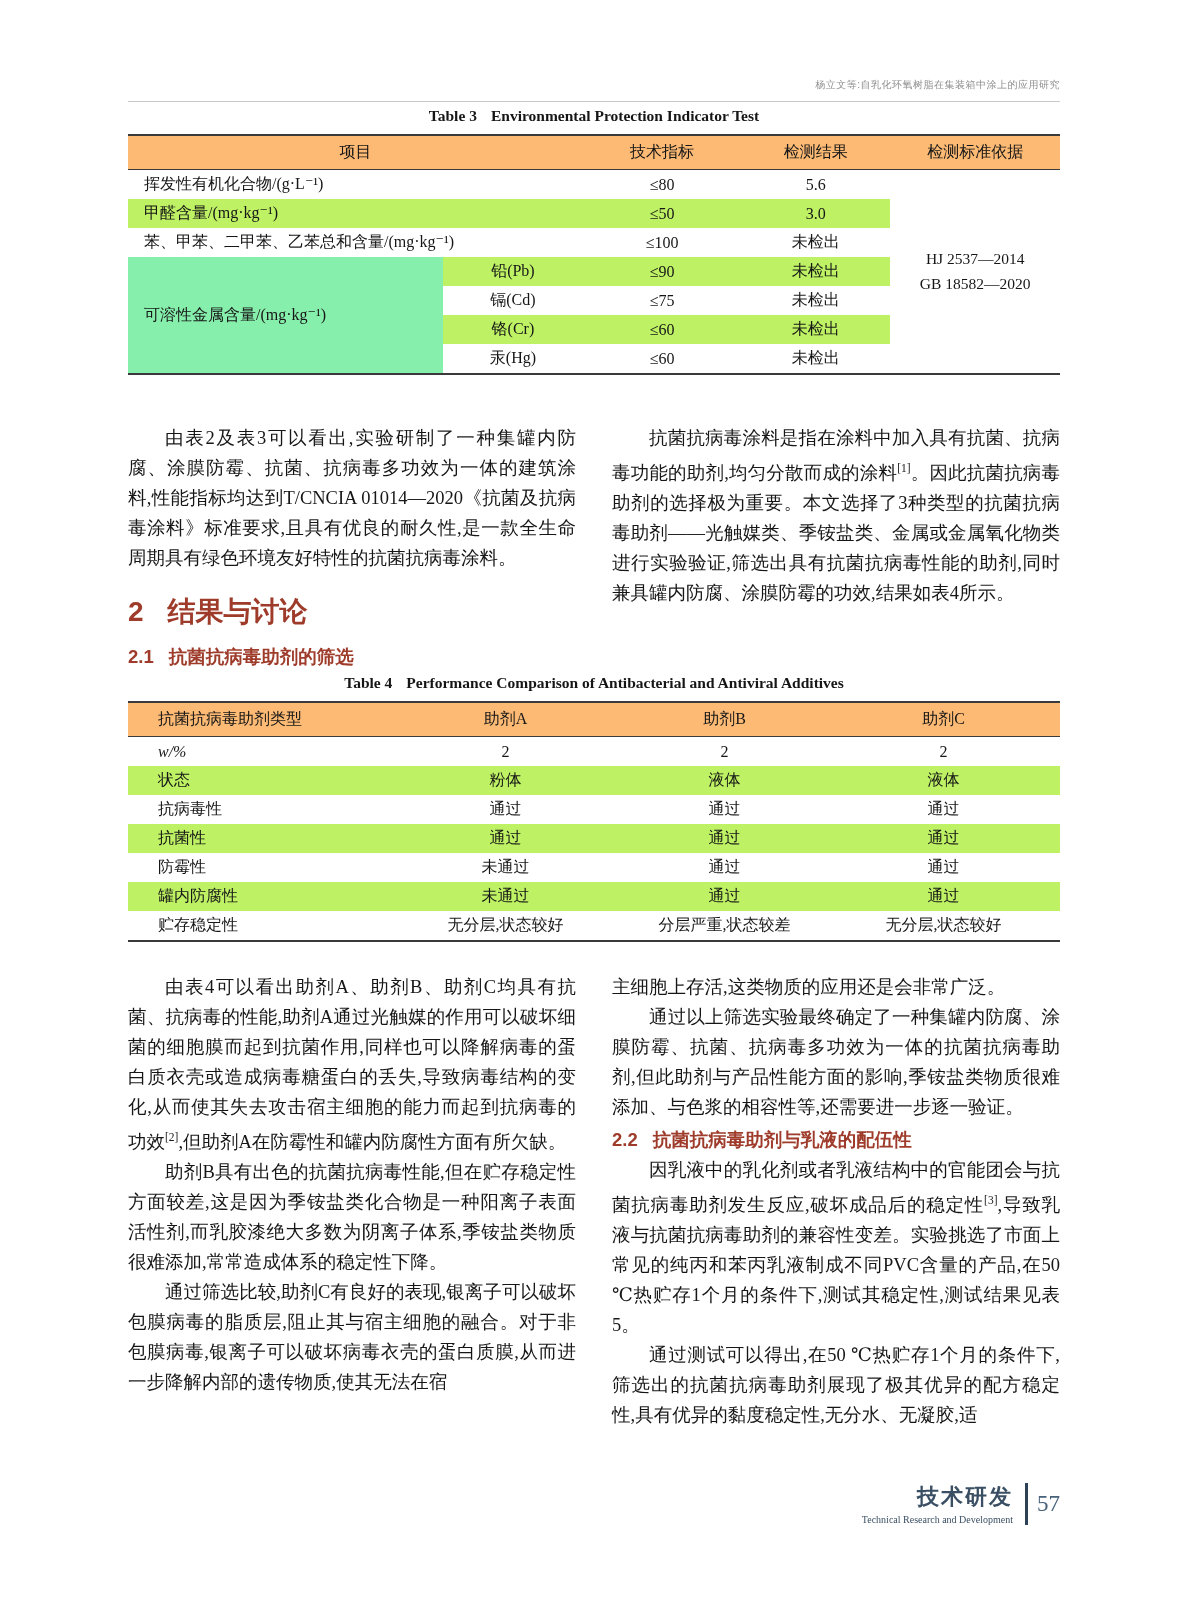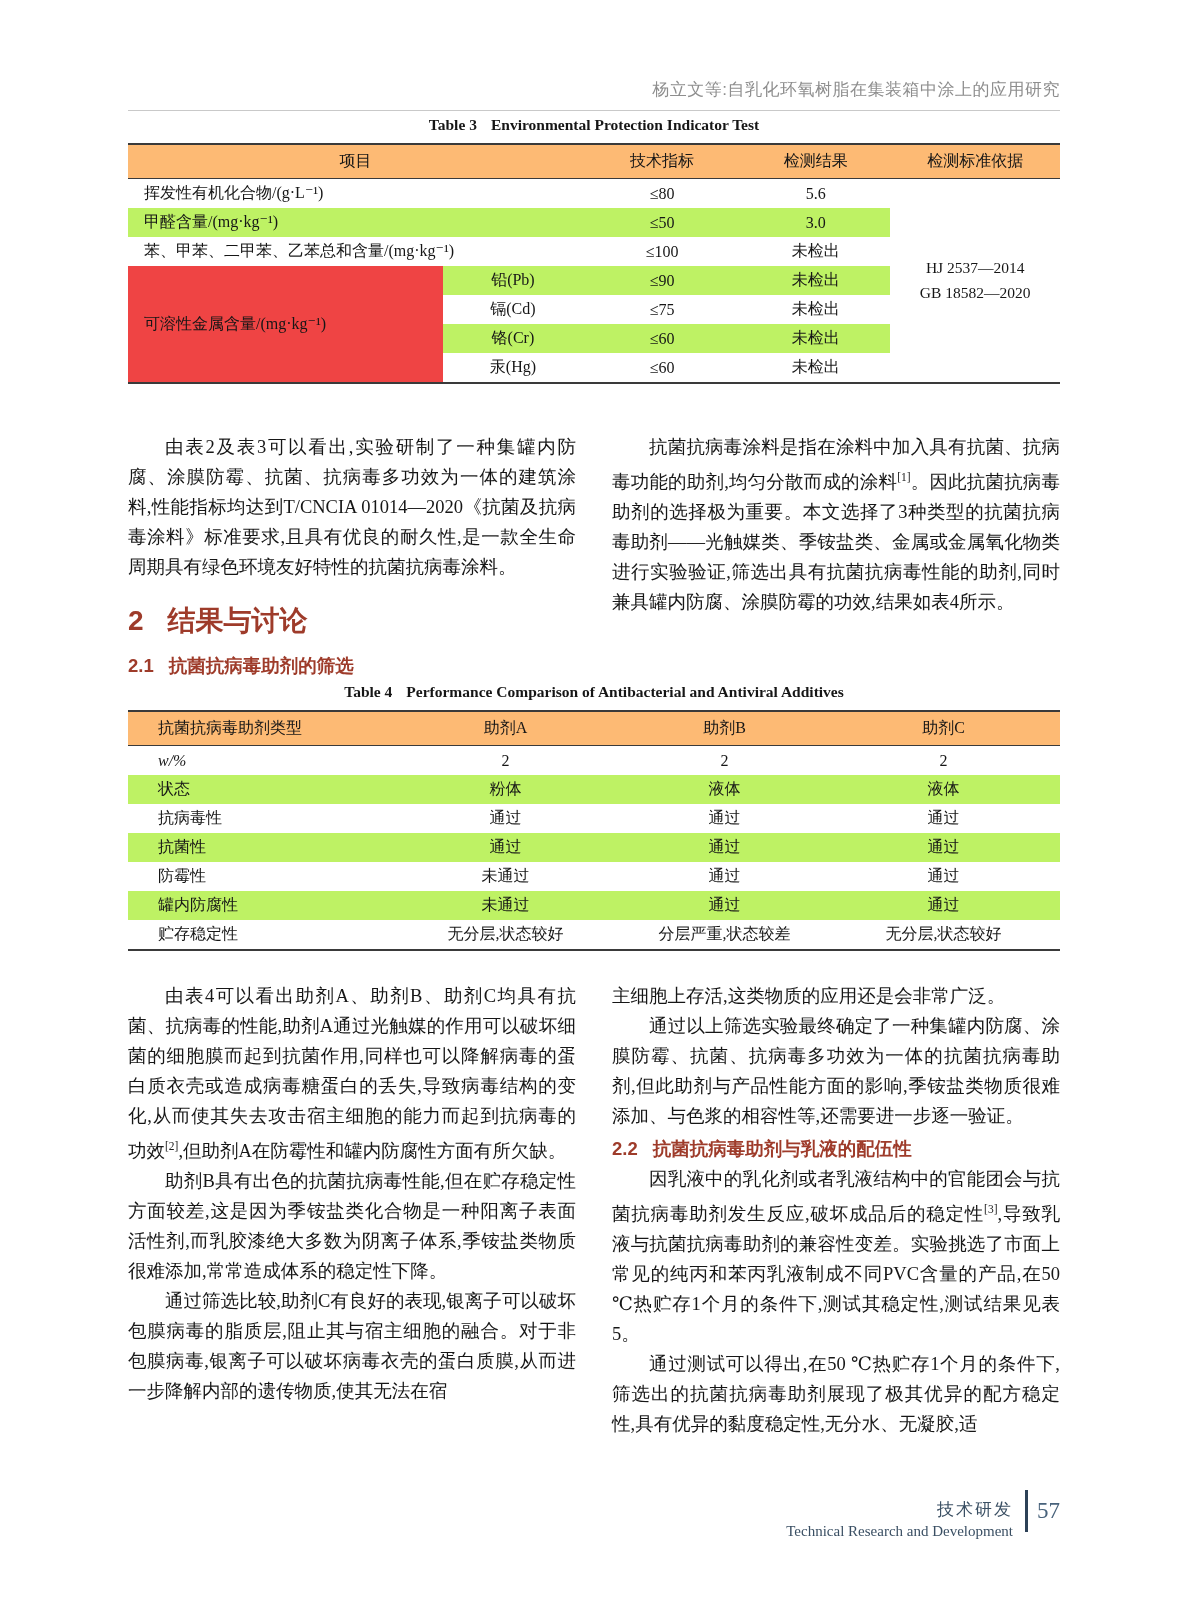--- a/index.html
+++ b/index.html
@@ -3,21 +3,21 @@
 <meta charset="utf-8">
 <style>
   html,body{margin:0;padding:0;background:#ffffff;}
   body{
     width:1187px;height:1600px;position:relative;overflow:hidden;
     font-family:"Liberation Serif","DejaVu Serif",serif;color:#161616;
   }
   .content{position:absolute;left:128px;top:0;width:932px;}
 
   .running-head{
-    margin-top:78px;text-align:right;font-size:17px;color:#8e8e8e;
+    margin-top:78px;text-align:right;font-size:10px;color:#8e8e8e;
     font-family:"Liberation Sans","DejaVu Sans",sans-serif;
     padding-bottom:9px;border-bottom:1px solid #c9c9c9;letter-spacing:.5px;
   }
 
   .tcap-zh{
     margin-top:24px;text-align:center;font-weight:bold;font-size:17px;
     font-family:"Liberation Sans","DejaVu Sans",sans-serif;
   }
   .tcap-en{
     margin-top:5px;text-align:center;font-weight:bold;font-size:15.5px;
@@ -29,21 +29,21 @@
     width:100%;border-collapse:collapse;margin-top:9px;font-size:16px;
     border-top:2px solid #3a3a3a;border-bottom:2px solid #3a3a3a;
   }
   thead th{
     background:#fdba74;font-weight:normal;padding:6px 2px;
     border-bottom:1.5px solid #3a3a3a;text-align:center;
   }
   td{padding:4px 2px;text-align:center;height:21px;}
   .cell-left{text-align:left;padding-left:16px;}
   .stripe{background:#bef264;}
-  .merge{background:#ef4444;text-align:left;padding-left:16px;}
+  .merge{background:#86efac;text-align:left;padding-left:16px;}
   .std-cell{font-size:15.5px;line-height:1.55;}
   .std-cell span{display:block;}
   sup{font-size:.62em;}
   .ital{font-style:italic;}
   .t4 td.cell-left{padding-left:30px;}
 
   .twocol{display:grid;grid-template-columns:1fr 1fr;column-gap:36px;margin-top:48px;}
   .twocol2{margin-top:30px;}
   p{margin:0;text-indent:2em;font-size:18.5px;line-height:30px;text-align:justify;}
   .noindent{text-indent:0;}
@@ -55,22 +55,22 @@
   .h2 .no{margin-right:24px;}
   .h3{
     font-family:"Liberation Sans","DejaVu Sans",sans-serif;font-weight:bold;
     color:#9e3b2a;font-size:18.5px;margin:13px 0 0;
   }
   .h3 .no{margin-right:15px;}
   .h3-inline{margin:5px 0 3px;}
 
   .footer{position:absolute;top:1482px;right:127px;display:flex;align-items:center;}
   .f-text{text-align:right;color:#3a4f63;}
-  .f-zh{font-family:"Liberation Sans","DejaVu Sans",sans-serif;font-weight:normal;font-size:17px;letter-spacing:2px;margin-top:16px;}
-  .f-en{font-size:15px;margin-top:2px;text-align:center;}
+  .f-zh{font-family:"Liberation Sans","DejaVu Sans",sans-serif;font-weight:bold;font-size:22px;letter-spacing:2px;}
+  .f-en{font-size:10px;margin-top:2px;text-align:center;}
   .f-bar{width:3px;height:42px;background:#2d4157;margin:0 9px 0 12px;}
   .f-num{font-size:23px;color:#48627b;}
 </style>
 </head>
 <body>
 
 <div class="content">
 
   <div class="running-head">杨立文等:自乳化环氧树脂在集装箱中涂上的应用研究</div>
 

